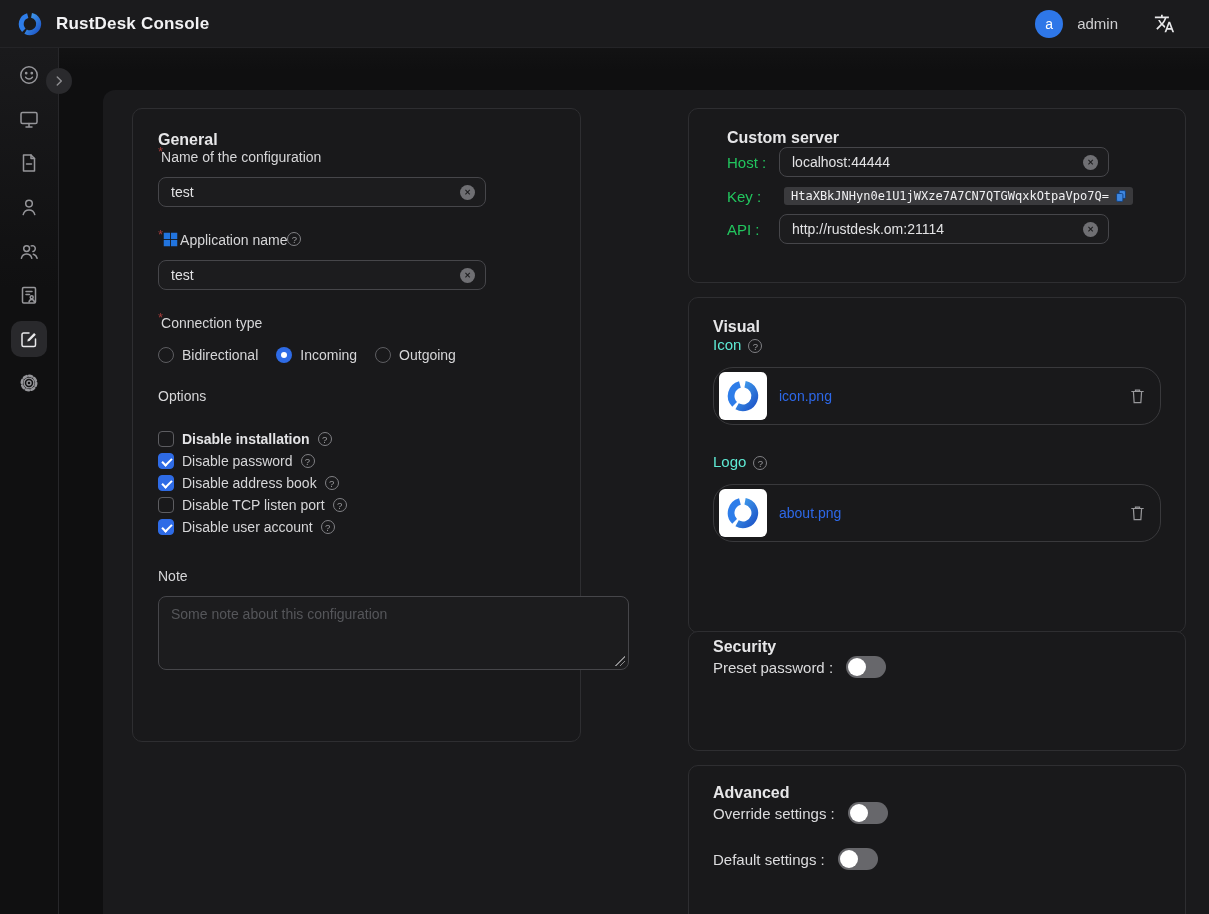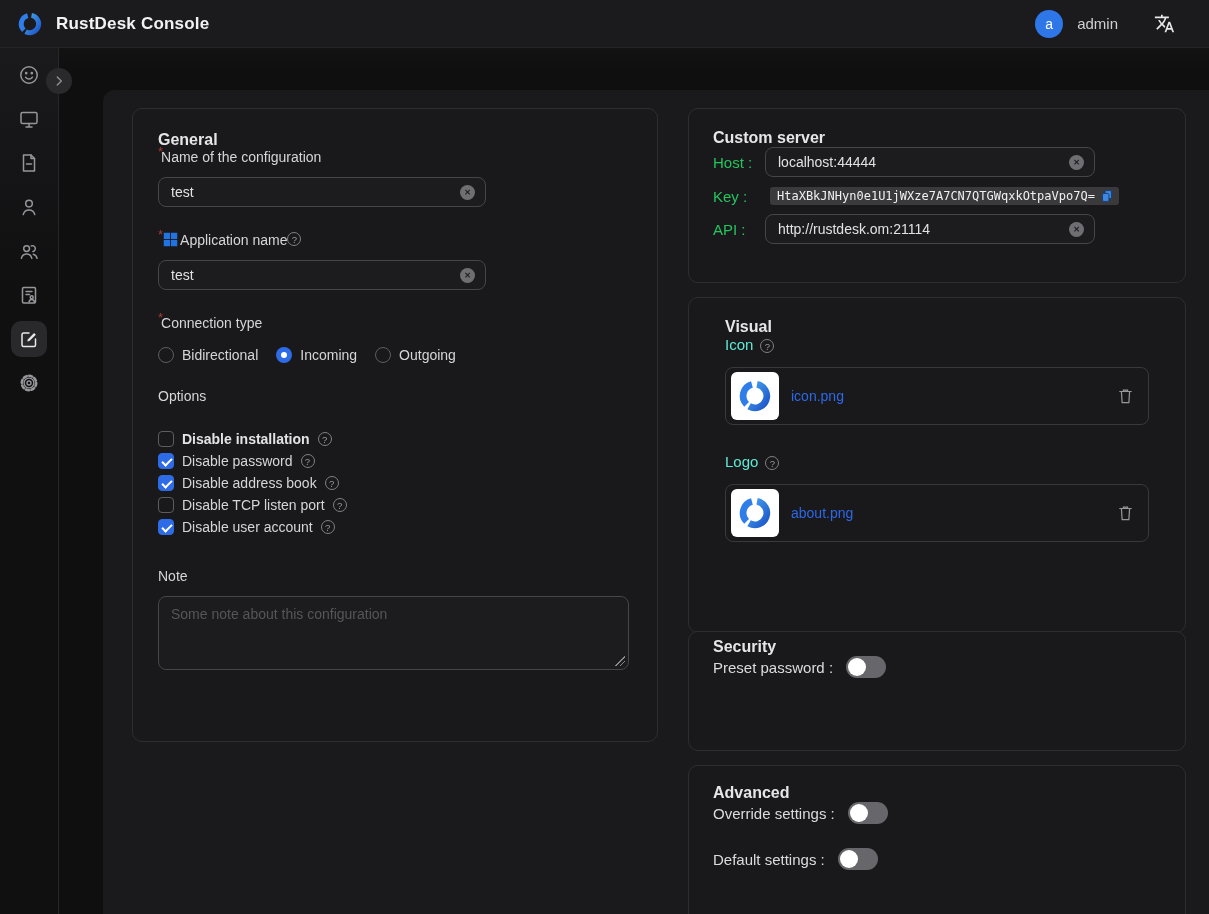--- a/index.html
+++ b/index.html
@@ -44,23 +44,23 @@
   .nav-item svg{stroke:#96969a;fill:none;stroke-width:1.5;stroke-linecap:round;stroke-linejoin:round}
   .nav-item.active svg{stroke:#e9e9eb}
   .collapse-btn{position:absolute;left:46px;top:68px;width:26px;height:26px;border-radius:50%;
     background:#2a2a2d;display:flex;align-items:center;justify-content:center;z-index:40;cursor:pointer}
   
   .main-panel{position:absolute;left:103px;top:90px;width:1106px;height:824px;
     background:var(--bg-panel);border-radius:12px 0 0 0}
   .card{position:absolute;background:var(--bg-card);border:1px solid var(--border-card);border-radius:10px}
   .card h2{margin:0;font-size:16px;font-weight:700;color:#e6e6e8}
   
-  .card-general{left:29px;top:18px;width:526px;height:634px;padding:22px 25px}
-  .card-server{left:585px;top:18px;width:498px;height:175px;padding:20px 24px}
-  .card-visual{left:585px;top:207px;width:498px;height:336px;padding:20px 36px}
+  .card-general{left:29px;top:18px;width:449px;height:634px;padding:22px 25px}
+  .card-server{left:585px;top:18px;width:498px;height:175px;padding:20px 38px}
+  .card-visual{left:585px;top:207px;width:498px;height:336px;padding:20px 24px}
   .card-security{left:585px;top:541px;width:498px;height:120px;padding:6px 24px}
   .card-advanced{left:585px;top:675px;width:498px;height:235px;padding:18px 24px}
   
   .field-label{display:flex;align-items:flex-start;gap:0;font-size:14px;color:var(--text-md)}
   .req{color:#a23b38;font-size:13px;line-height:10px;margin-right:-2px;transform:translateY(-2px)}
   .req::before{content:"*"}
   .input-wrap{display:flex;align-items:center;height:30px;border:1px solid var(--border-input);
     border-radius:8px;background:var(--bg-input);padding:0 10px 0 12px}
   .input-wrap input{flex:1;min-width:0;border:none;outline:none;background:transparent;
     color:#e2e2e4;font-size:14px;font-family:"Liberation Sans",sans-serif;padding:0}
@@ -95,21 +95,21 @@
   .resize-handle{position:absolute;right:3px;bottom:3px;width:10px;height:10px;
     background:linear-gradient(135deg,transparent 0 50%,#8a8a8c 50% 58%,transparent 58% 72%,#8a8a8c 72% 80%,transparent 80%)}
   
   .srv-row{display:flex;align-items:center;margin-bottom:10px}
   .srv-label{width:52px;font-size:15px;color:#22c55e;flex:none}
   .srv-input{width:330px}
   .key-chip{display:inline-flex;align-items:center;gap:5px;background:#3a3a3d;border-radius:3px;
     padding:2px 5px 2px 7px;font-family:"DejaVu Sans Mono",monospace;font-size:12px;color:#f0f0f2;margin-left:5px}
   
   .visual-label{display:flex;align-items:flex-end;gap:7px;font-size:15px;color:#5eead4}
-  .file-row{display:flex;align-items:center;height:58px;border:1px solid #39393c;border-radius:8px;
+  .file-row{display:flex;align-items:center;height:58px;border:1px solid #39393c;border-radius:20px;
     padding:0 14px 0 5px;gap:12px}
   .thumb{width:48px;height:48px;border-radius:6px;background:#fff;display:flex;align-items:center;justify-content:center;flex:none}
   .file-link{font-size:14px;color:var(--link);cursor:pointer}
   .file-spacer{flex:1}
   .trash-btn{display:flex;align-items:center;cursor:pointer}
   
   .toggle-row{display:flex;align-items:center;gap:13px}
   .toggle-label{font-size:15px;color:#dcdcde}
   .toggle{width:40px;height:22px;border-radius:11px;background:#67676b;position:relative;flex:none;cursor:pointer}
   .toggle::after{content:"";position:absolute;left:2px;top:2px;width:18px;height:18px;border-radius:50%;background:#fff}.mb12{margin-bottom:12px}.mb14{margin-bottom:14px}

